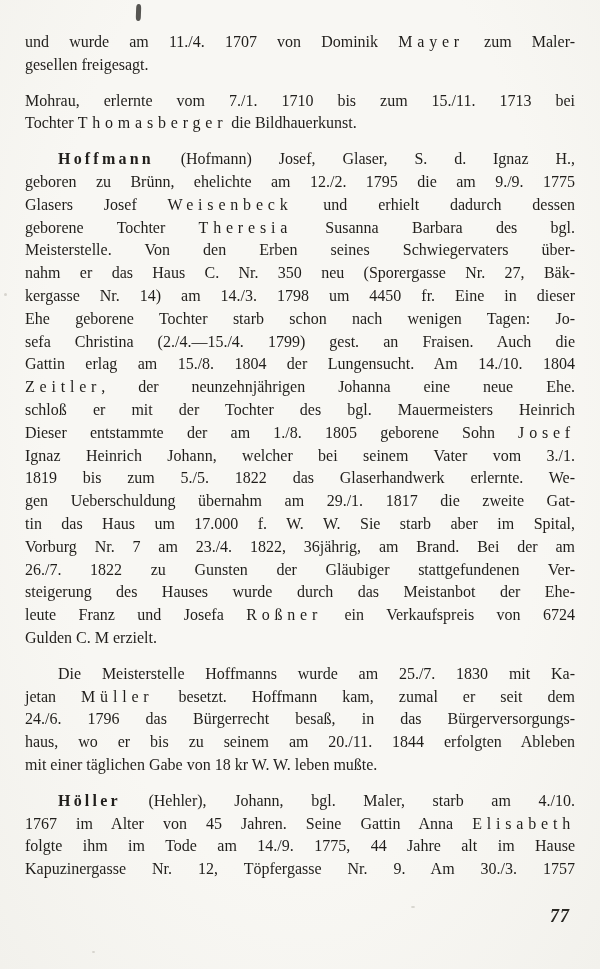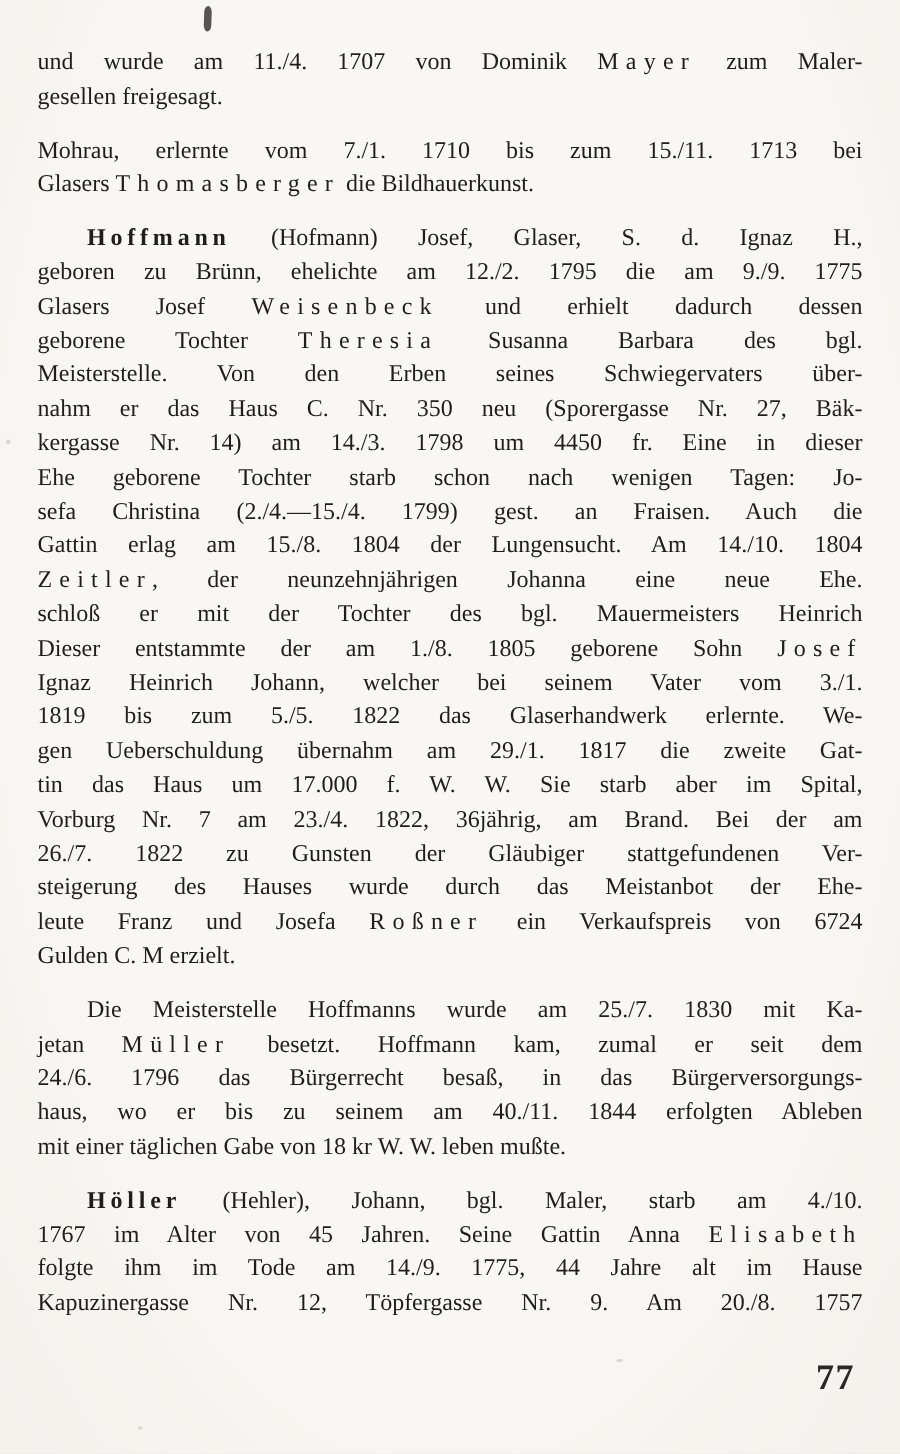--- a/index.html
+++ b/index.html
@@ -48,22 +48,23 @@
     letter-spacing: 0.30em;
   }
   .bsp {
     font-weight: 700;
     letter-spacing: 0.20em;
   }
   .page-number {
     position: absolute;
     top: 906px;
     right: 30px;
-    font-size: 24px;
+    font-size: 18px;
     font-weight: 700;
+    font-style: italic;
     color: #2a2824;
     letter-spacing: 1px;
   }
   .smudge {
     position: absolute;
     top: 4px;
     left: 136px;
     width: 5px;
     height: 17px;
     background: #3a3835;
@@ -89,21 +90,21 @@
   <div class="speck s1"></div>
   <div class="speck s2"></div>
   <div class="speck s3"></div>
   <div class="text-block">
       <div class="para">
         <div class="line"><span>und wurde am 11./4. 1707 von Dominik </span><span class="sp">Mayer</span><span> zum Maler-</span></div>
         <div class="line short"><span>gesellen freigesagt.</span></div>
       </div>
       <div class="para">
         <div class="line"><span>Mohrau, erlernte vom 7./1. 1710 bis zum 15./11. 1713 bei</span></div>
-        <div class="line short"><span>Glasers </span><span class="sp">Thomasberger</span><span> die Bildhauerkunst.</span></div>
+        <div class="line short"><span>Tochter </span><span class="sp">Thomasberger</span><span> die Bildhauerkunst.</span></div>
       </div>
       <div class="para">
         <div class="line indent"><span class="bsp">Hoffmann</span><span> (Hofmann) Josef, Glaser, S. d. Ignaz H.,</span></div>
         <div class="line"><span>geboren zu Brünn, ehelichte am 12./2. 1795 die am 9./9. 1775</span></div>
         <div class="line"><span>Glasers Josef </span><span class="sp">Weisenbeck</span><span> und erhielt dadurch dessen</span></div>
         <div class="line"><span>geborene Tochter </span><span class="sp">Theresia</span><span> Susanna Barbara des bgl.</span></div>
         <div class="line"><span>Meisterstelle. Von den Erben seines Schwiegervaters über-</span></div>
         <div class="line"><span>nahm er das Haus C. Nr. 350 neu (Sporergasse Nr. 27, Bäk-</span></div>
         <div class="line"><span>kergasse Nr. 14) am 14./3. 1798 um 4450 fr. Eine in dieser</span></div>
         <div class="line"><span>Ehe geborene Tochter starb schon nach wenigen Tagen: Jo-</span></div>
@@ -119,24 +120,24 @@
         <div class="line"><span>Vorburg Nr. 7 am 23./4. 1822, 36jährig, am Brand. Bei der am</span></div>
         <div class="line"><span>26./7. 1822 zu Gunsten der Gläubiger stattgefundenen Ver-</span></div>
         <div class="line"><span>steigerung des Hauses wurde durch das Meistanbot der Ehe-</span></div>
         <div class="line"><span>leute Franz und Josefa </span><span class="sp">Roßner</span><span> ein Verkaufspreis von 6724</span></div>
         <div class="line short"><span>Gulden C. M erzielt.</span></div>
       </div>
       <div class="para">
         <div class="line indent"><span>Die Meisterstelle Hoffmanns wurde am 25./7. 1830 mit Ka-</span></div>
         <div class="line"><span>jetan </span><span class="sp">Müller</span><span> besetzt. Hoffmann kam, zumal er seit dem</span></div>
         <div class="line"><span>24./6. 1796 das Bürgerrecht besaß, in das Bürgerversorgungs-</span></div>
-        <div class="line"><span>haus, wo er bis zu seinem am 40./11. 1844 erfolgten Ableben</span></div>
+        <div class="line"><span>haus, wo er bis zu seinem am 20./11. 1844 erfolgten Ableben</span></div>
         <div class="line short"><span>mit einer täglichen Gabe von 18 kr W. W. leben mußte.</span></div>
       </div>
       <div class="para">
         <div class="line indent"><span class="bsp">Höller</span><span> (Hehler), Johann, bgl. Maler, starb am 4./10.</span></div>
         <div class="line"><span>1767 im Alter von 45 Jahren. Seine Gattin Anna </span><span class="sp">Elisabeth</span></div>
         <div class="line"><span>folgte ihm im Tode am 14./9. 1775, 44 Jahre alt im Hause</span></div>
-        <div class="line"><span>Kapuzinergasse Nr. 12, Töpfergasse Nr. 9. Am 20./8. 1757</span></div>
+        <div class="line"><span>Kapuzinergasse Nr. 12, Töpfergasse Nr. 9. Am 30./3. 1757</span></div>
       </div>
     </div>
   <div class="page-number">77</div>
 </div>
 
 </body></html>

